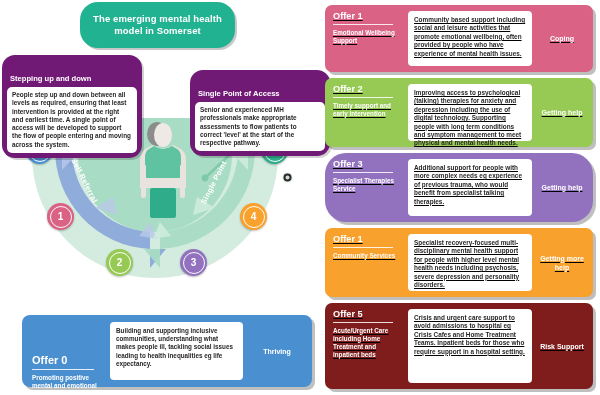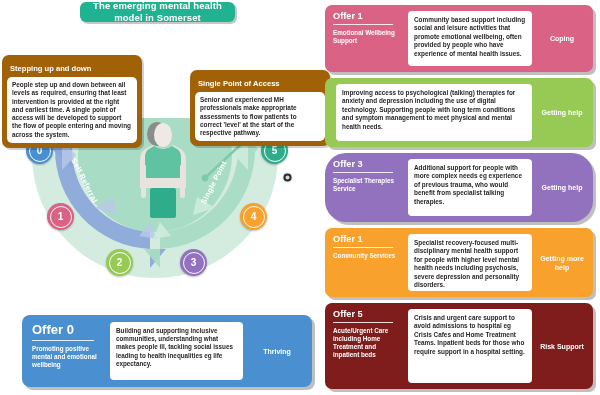--- a/index.html
+++ b/index.html
@@ -9,22 +9,22 @@
     font-family:"Liberation Sans", sans-serif;
     overflow:hidden;
     position:relative;
   }
   .stage{position:absolute;left:0;top:0;width:600px;height:395px;}
 
   
   #left-panel{position:absolute;left:0;top:0;width:320px;height:395px;}
 
   .title-box{
-    position:absolute;left:80px;top:2px;width:155px;height:20px;
-    background:#21b291;border-radius:6px;
+    position:absolute;left:80px;top:2px;width:155px;height:46px;
+    background:#21b291;border-radius:18px;
     display:flex;align-items:center;justify-content:center;
     box-shadow:2px 2px 0 rgba(0,0,0,.22);
   }
   .title-box span{
     color:#ffffff;font-size:9.5px;font-weight:bold;line-height:12px;
     text-align:center;letter-spacing:.1px;padding:0 8px;
   }
 
   
   .ring-outer{
@@ -62,58 +62,58 @@
   }
   .node i{
     position:absolute;left:2.5px;top:2.5px;width:22px;height:22px;
     border-radius:50%;border:1.4px solid rgba(255,255,255,.95);
     box-sizing:border-box;
   }
   .node b{position:relative;font-style:normal;font-weight:bold;}
 
   
   .callout{
-    position:absolute;background:#a16207;border-radius:7px;
+    position:absolute;background:#701a75;border-radius:13px;
     box-shadow:2px 2px 0 rgba(0,0,0,.18);
-    padding:8px 5px 5px 5px;box-sizing:border-box;
+    padding:18px 5px 5px 5px;box-sizing:border-box;
   }
   .callout .ch{color:#ffffff;font-size:7.6px;font-weight:bold;margin:1px 0 4px 3px;}
   .callout .cb{
     background:#ffffff;border-radius:5px;padding:4px 5px;
     color:#231f20;font-size:6.4px;line-height:8.3px;font-weight:bold;
   }
   #callout-stepping{left:2px;top:55px;width:140px;}
   #callout-spa{left:190px;top:70px;width:140px;}
 
   
   .offer0{
     position:absolute;left:22px;top:315px;width:290px;height:72px;
     background:#4a8fd0;border-radius:8px;
     box-shadow:3px 3px 0 rgba(0,0,0,.25);
     display:flex;align-items:stretch;box-sizing:border-box;padding:7px;
   }
   .offer0 .o-left{width:72px;flex:none;padding-left:3px;}
-  .offer0 .o-num{color:#ffffff;font-size:13px;font-weight:bold;}
+  .offer0 .o-num{color:#ffffff;font-size:11px;font-weight:bold;margin-top:32px;}
   .offer0 .o-rule{height:1.4px;background:#ffffff;opacity:.85;margin:3px 0 4px 0;width:62px;}
   .offer0 .o-sub{color:#ffffff;font-size:6.3px;line-height:8px;font-weight:bold;}
   .offer0 .o-body{
     flex:1;background:#ffffff;border-radius:4px;margin:0 6px;
     padding:5px 6px;color:#231f20;font-size:6.3px;line-height:8.2px;font-weight:bold;
   }
   .offer0 .o-tag{
     width:56px;flex:none;display:flex;align-items:center;justify-content:center;
     color:#ffffff;font-size:7px;font-weight:bold;text-align:center;line-height:9px;
   }
 
   
   #right-panel{position:absolute;left:322px;top:0;width:278px;height:395px;}
   .offer{
     position:absolute;left:3px;width:268px;
     border-radius:7px;box-shadow:3px 3px 0 rgba(0,0,0,.25);
-    display:flex;align-items:stretch;box-sizing:border-box;padding:6px;
+    display:flex;align-items:stretch;box-sizing:border-box;padding:6px;text-decoration:underline;
   }
   .offer .o-left{width:70px;flex:none;padding-left:2px;}
   .offer .o-num{color:#ffffff;font-size:9.2px;font-weight:bold;}
   .offer .o-rule{height:1.4px;background:#ffffff;opacity:.85;margin:3px 0 4px 0;width:60px;}
   .offer .o-sub{color:#ffffff;font-size:6.3px;line-height:8px;font-weight:bold;}
   .offer .o-body{
     flex:1;background:#ffffff;border-radius:4px;margin:0 5px;
     padding:5px 6px;color:#231f20;font-size:6.4px;line-height:8.4px;font-weight:bold;
   }
   .offer .o-tag{
@@ -245,20 +245,25 @@
       <div class="o-left">
         <div class="o-num">Offer 1</div>
         <div class="o-rule"></div>
         <div class="o-sub">Emotional Wellbeing Support</div>
       </div>
       <div class="o-body">Community based support including social and leisure activities that promote emotional wellbeing, often provided by people who have experience of mental health issues.</div>
       <div class="o-tag">Coping</div>
     </div>
 
     <div class="offer" id="offer-2">
+      <div class="o-left">
+        <div class="o-num">Offer 2</div>
+        <div class="o-rule"></div>
+        <div class="o-sub">Timely support and early intervention</div>
+      </div>
       <div class="o-body">Improving access to psychological (talking) therapies for anxiety and depression including the use of digital technology. Supporting people with long term conditions and symptom management to meet physical and mental health needs.</div>
       <div class="o-tag">Getting help</div>
     </div>
 
     <div class="offer" id="offer-3">
       <div class="o-left">
         <div class="o-num">Offer 3</div>
         <div class="o-rule"></div>
         <div class="o-sub">Specialist Therapies Service</div>
       </div>

